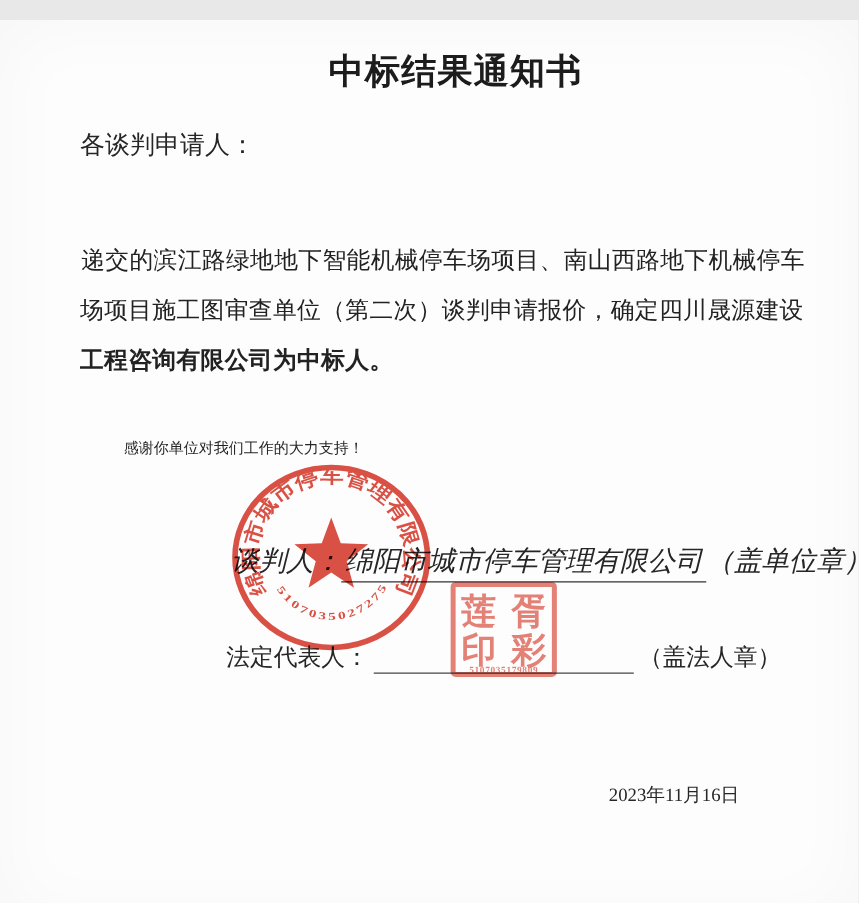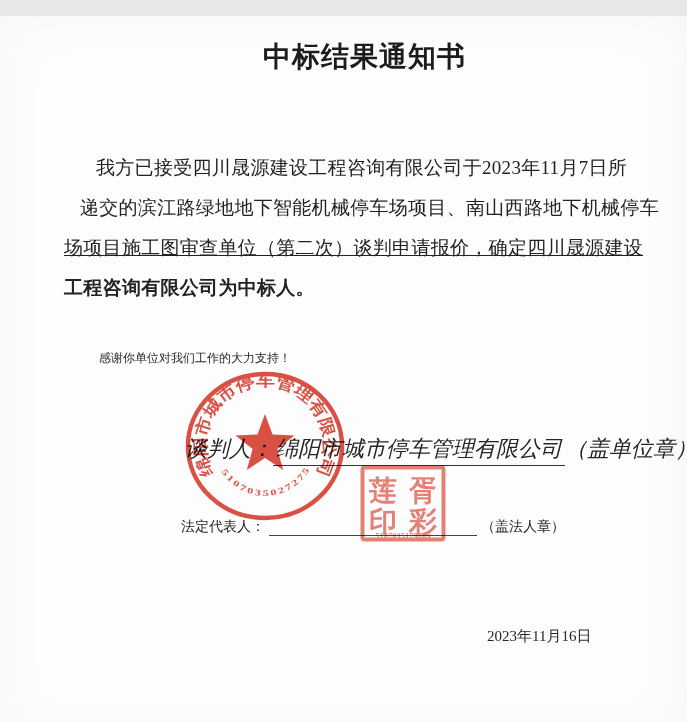--- a/index.html
+++ b/index.html
@@ -15,26 +15,26 @@
   }
   .abs{position:absolute;white-space:nowrap;}
   .doc-title{
     left:263px;top:22px;
     font-size:28px;font-weight:700;
     letter-spacing:1px;color:#1c1c1c;
   }
   .salutation{left:64px;top:86px;font-size:20px;}
   .body-line{font-size:19px;letter-spacing:0.3px;color:#222;}
   .bl-0{left:96px;top:139px;}
-  .bl-1{left:80px;top:179px;}
-  .bl-2{left:64px;top:219px;text-decoration:underline;}
+  .bl-1{left:65px;top:179px;}
+  .bl-2{left:64px;top:219px;}
   .bl-3{left:64px;top:259px;font-weight:bold;}
   .thanks{left:99px;top:334px;font-size:12px;}
   .sig-1{left:185px;top:418px;font-size:22px;z-index:1;font-style:italic;}
-  .sig-2{left:181px;top:497px;font-size:14px;z-index:1;}
+  .sig-2{left:181px;top:497px;font-size:19px;z-index:1;}
   .sig-name{
     display:inline-block;
     border-bottom:1.5px solid #333;
     padding:0 3px 1px 3px;
   }
   .sig-blank{
     display:inline-block;
     width:208px;height:22px;
     border-bottom:1.5px solid #444;
     vertical-align:bottom;
@@ -46,22 +46,22 @@
   .stamp-square{left:360px;top:449px;opacity:0.72;}
   .seal-arc-text{font-family:"Liberation Serif","DejaVu Serif",serif;font-weight:700;}
 </style>
 </head>
 <body>
 
 <div class="page">
 
   <div class="abs doc-title">中标结果通知书</div>
 
+  <div class="abs salutation">各谈判申请人：</div>
 
-  <div class="abs body-line bl-0">我方已接受四川晟源建设工程咨询有限公司于2023年11月7日所</div>
   <div class="abs body-line bl-1">递交的滨江路绿地地下智能机械停车场项目、南山西路地下机械停车</div>
   <div class="abs body-line bl-2">场项目施工图审查单位（第二次）谈判申请报价，确定四川晟源建设</div>
   <div class="abs body-line bl-3">工程咨询有限公司为中标人。</div>
 
   <div class="abs thanks">感谢你单位对我们工作的大力支持！</div>
 
   <div class="abs sig-1">
     <span>谈判人：</span><span class="sig-name">绵阳市城市停车管理有限公司</span><span>（盖单位章）</span>
   </div>
 

